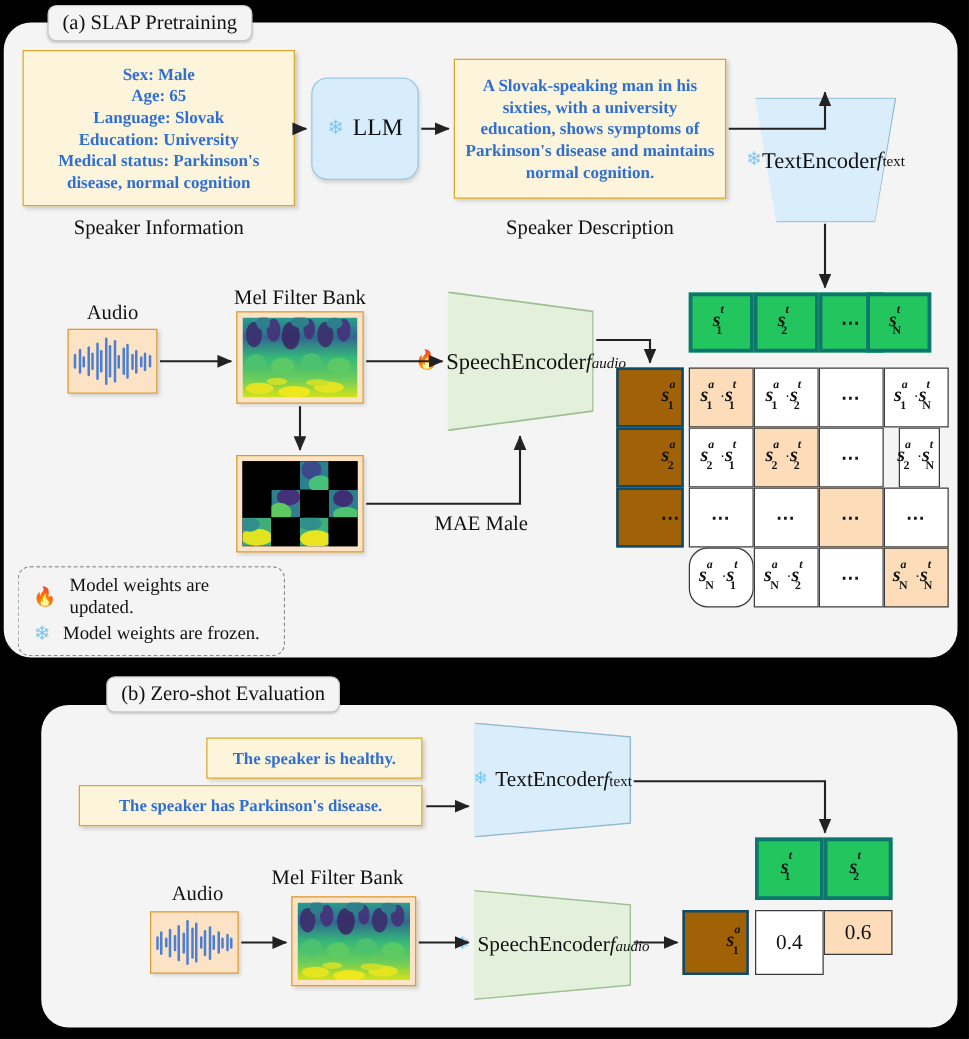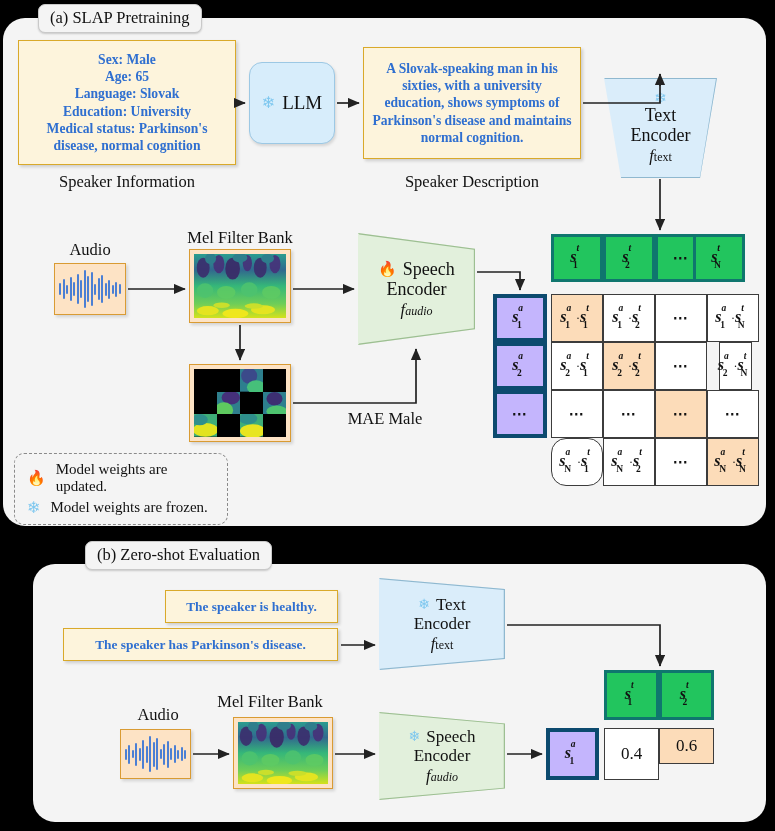--- a/index.html
+++ b/index.html
@@ -25,32 +25,32 @@
   
   .llmbox{background:#d7edfb;border:1.3px solid #9cc8e4;border-radius:13px;
     display:flex;align-items:center;justify-content:center;gap:7px;font-size:19px;color:#111;
     box-shadow:1px 2px 3px rgba(0,0,0,.13);}
 
   
   .snow{display:inline-block;color:#7dc7ef;font-size:16px;line-height:1;}
   .flame{display:inline-block;font-size:15px;line-height:1;}
 
   
-  .trap{display:flex;flex-direction:column;align-items:center;justify-content:center;
+  .trap{display:flex;flex-direction:row;align-items:center;justify-content:center;
         font-size:18px;color:#111;line-height:1.16;}
   .trap .row1{display:flex;align-items:center;gap:6px;}
   .sub{font-style:italic;font-size:16.5px;}
   .sub .s{font-size:12px;font-style:normal;}
   .sub .si{font-size:12px;font-style:italic;}
 
   
   .cell{box-sizing:border-box;display:flex;align-items:center;justify-content:center;
     font-size:13px;color:#111;}
   .cell-blue{background:#22c55e;border:3px solid #0f766e;justify-content:center;}
-  .cell-green{background:#c4b5fd;border:4px solid #0c4a6e;}
+  .cell-green{background:#a16207;border:2px solid #0c4a6e;justify-content:flex-end;}
   .cell-white{background:#ffffff;border:1px solid #3c3c3c;align-items:center;}
   .cell-orange{background:#fcdcb9;border:1px solid #3c3c3c;}
 
   
   .mv{font-family:"Liberation Serif",serif;font-style:italic;font-weight:bold;position:relative;
       display:inline-block;white-space:nowrap;}
   .mv .b{font-size:16px;}
   .mv sup{font-size:9.5px;font-style:italic;font-weight:bold;position:relative;top:-6px;left:0px;}
   .mv sub{font-size:9.5px;font-style:normal;font-weight:bold;position:relative;bottom:-2px;left:-6px;}
   .dotdot{font-size:15px;letter-spacing:1.5px;color:#111;font-weight:bold;}

